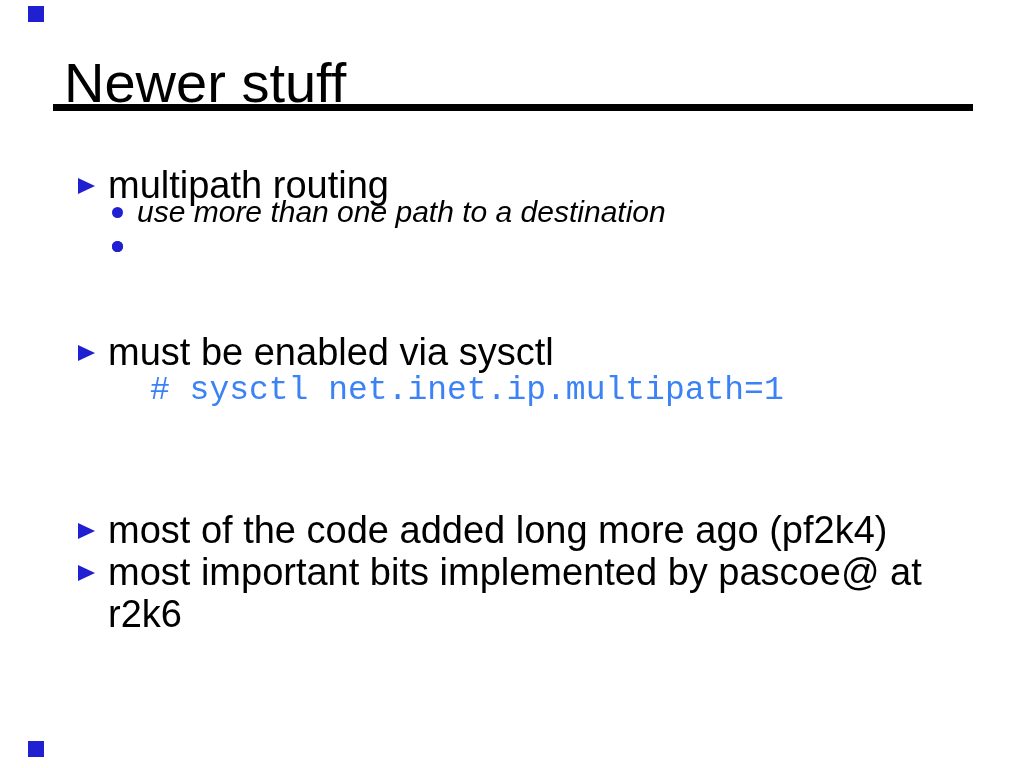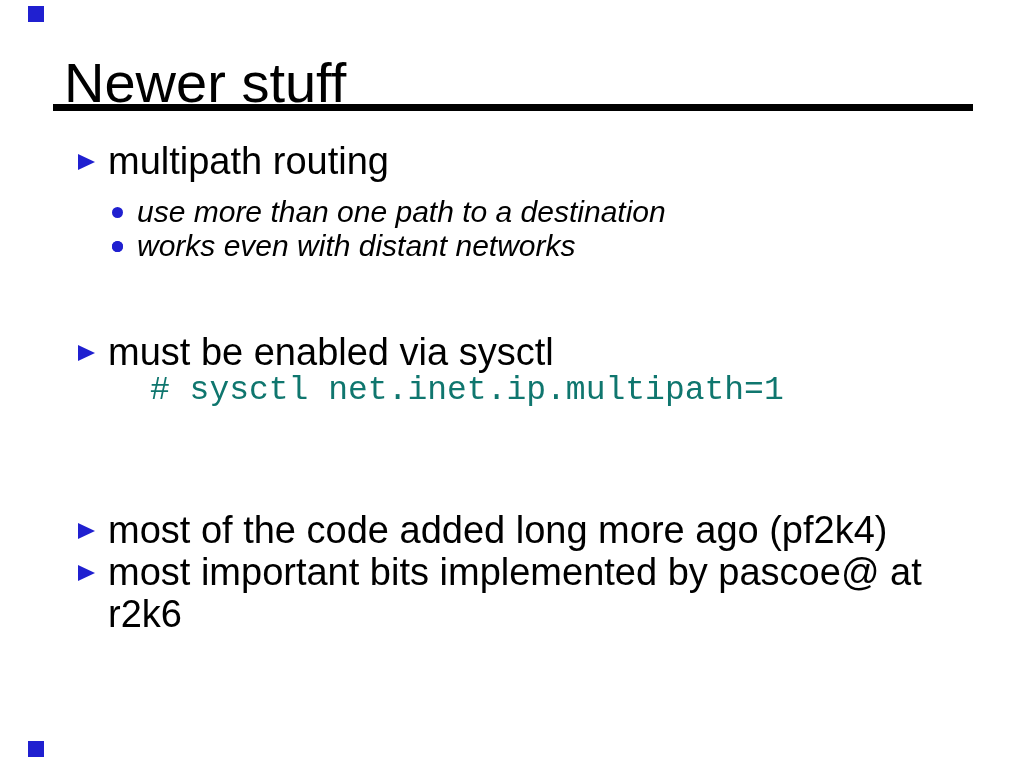--- a/index.html
+++ b/index.html
@@ -90,51 +90,50 @@
     background: #2020d0;
   }
 
   .code-line {
     position: absolute;
     left: 150px;
     top: 372px;
     font-family: "Liberation Mono", monospace;
     font-size: 33px;
     line-height: 38px;
-    color: #0f766e;
+    color: #3b82f6;
     white-space: nowrap;
   }
 </style>
 </head>
 <body>
 
 <div class="slide">
 
   <div class="corner-square top"></div>
   <div class="corner-square bottom"></div>
 
   <h1 class="title">Newer stuff</h1>
   <div class="title-rule"></div>
 
-  <div class="l1" style="top:140px">
+  <div class="l1" style="top:164px">
     <span class="tri"></span>
     <span>multipath routing</span>
   </div>
 
   <div class="l2-list" style="top:195px">
     <div class="l2">
       <span class="dot"></span>
       <span>use more than one path to a destination</span>
     </div>
     <div class="l2">
       <span class="dot"></span>
     </div>
     <div class="l2">
       <span class="dot"></span>
-      <span>works even with distant networks</span>
     </div>
   </div>
 
   <div class="l1" style="top:331px">
     <span class="tri"></span>
     <span>must be enabled via sysctl</span>
   </div>
 
   <div class="code-line"># sysctl net.inet.ip.multipath=1</div>
 

